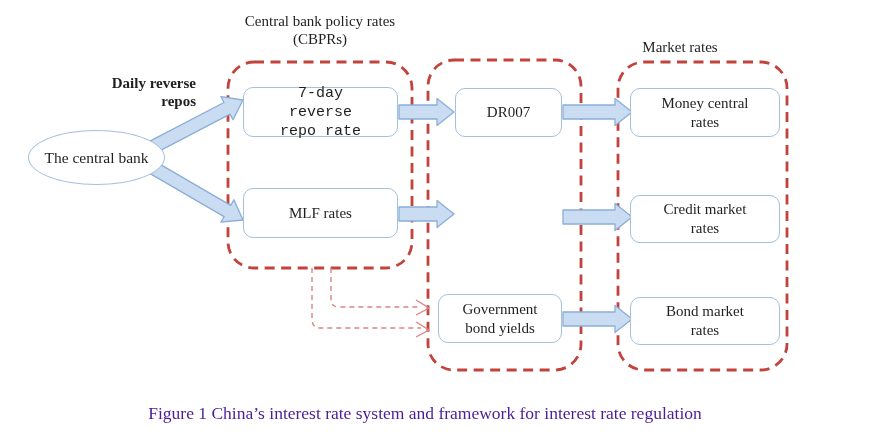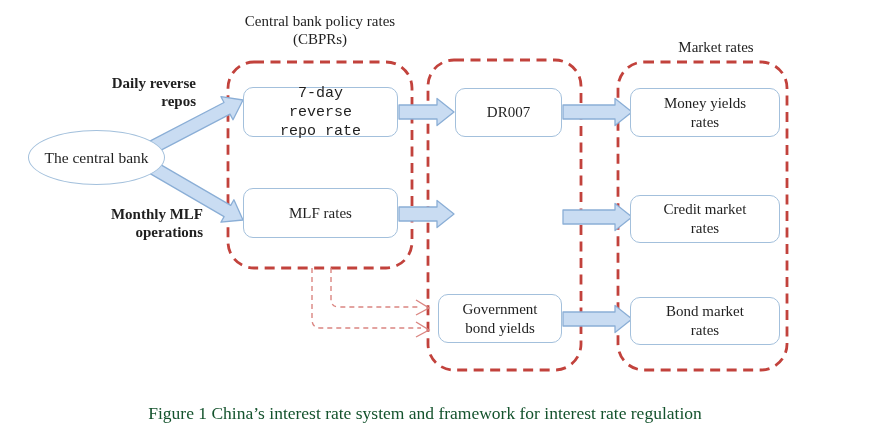--- a/index.html
+++ b/index.html
@@ -41,21 +41,21 @@
     font-size:15.5px;text-align:center;box-sizing:border-box;
   }
   .col-header{
     position:absolute;text-align:center;font-size:15px;line-height:18px;
   }
   .flow-label{
     position:absolute;text-align:right;font-size:15px;line-height:18px;font-weight:bold;
   }
   .caption{
     position:absolute;left:0;top:403px;width:850px;text-align:center;
-    font-size:17.5px;color:#14532d;
+    font-size:17.5px;color:#4c1d95;
   }
 </style>
 </head>
 <body>
 
 <div class="canvas">
 
   <svg class="layer" width="882" height="445">
     <rect class="container-outline" x="228" y="62" width="184" height="206" rx="26"></rect>
     <rect class="container-outline" x="428" y="60" width="153" height="310" rx="26"></rect>
@@ -73,51 +73,48 @@
     <polygon class="block-arrow" points="399,105 437,105 437,98.5 454,112 437,125.5 437,119 399,119"></polygon>
     <polygon class="block-arrow" points="399,207 437,207 437,200.5 454,214 437,227.5 437,221 399,221"></polygon>
     <polygon class="block-arrow" points="563,105 615,105 615,98.5 632,112 615,125.5 615,119 563,119"></polygon>
     <polygon class="block-arrow" points="563,210 615,210 615,203.5 632,217 615,230.5 615,224 563,224"></polygon>
     <polygon class="block-arrow" points="563,312 615,312 615,305.5 632,319 615,332.5 615,326 563,326"></polygon>
   </svg>
 
   <div class="col-header" style="left:228px;top:12px;width:184px;">
     <span class="inner" style="display:inline-block;max-width:182px;">Central bank policy rates (CBPRs)</span>
   </div>
-  <div class="col-header" style="left:636px;top:38px;width:160px;text-align:center;">
+  <div class="col-header" style="left:600px;top:38px;width:160px;text-align:center;">
     <span>Market rates</span>
   </div>
 
   <div class="ellipse" style="left:28px;top:130px;width:137px;height:55px;">
     <span>The central bank</span>
   </div>
 
   <div class="flow-label" style="left:96px;top:74px;width:100px;">
     <span>Daily reverse repos</span>
-  </div>
-  <div class="flow-label" style="left:103px;top:205px;width:100px;">
-    <span>Monthly MLF operations</span>
   </div>
 
   <div class="node-box" style="left:243px;top:87px;width:155px;height:50px;font-family:Liberation Mono, monospace;">
     <span class="inner" style="max-width:102px;">7-day reverse repo rate</span>
   </div>
   <div class="node-box" style="left:243px;top:188px;width:155px;height:50px;">
     <span class="inner">MLF rates</span>
   </div>
 
   <div class="node-box" style="left:455px;top:88px;width:107px;height:49px;">
     <span class="inner">DR007</span>
   </div>
   <div class="node-box" style="left:438px;top:294px;width:124px;height:49px;">
     <span class="inner" style="max-width:96px;">Government bond yields</span>
   </div>
 
   <div class="node-box" style="left:630px;top:88px;width:150px;height:49px;">
-    <span class="inner" style="max-width:106px;">Money yields rates</span>
+    <span class="inner" style="max-width:106px;">Money central rates</span>
   </div>
   <div class="node-box" style="left:630px;top:195px;width:150px;height:48px;">
     <span class="inner" style="max-width:106px;">Credit market rates</span>
   </div>
   <div class="node-box" style="left:630px;top:297px;width:150px;height:48px;">
     <span class="inner" style="max-width:106px;">Bond market rates</span>
   </div>
 
   <div class="caption">
     <span>Figure 1 China’s interest rate system and framework for interest rate regulation</span>

